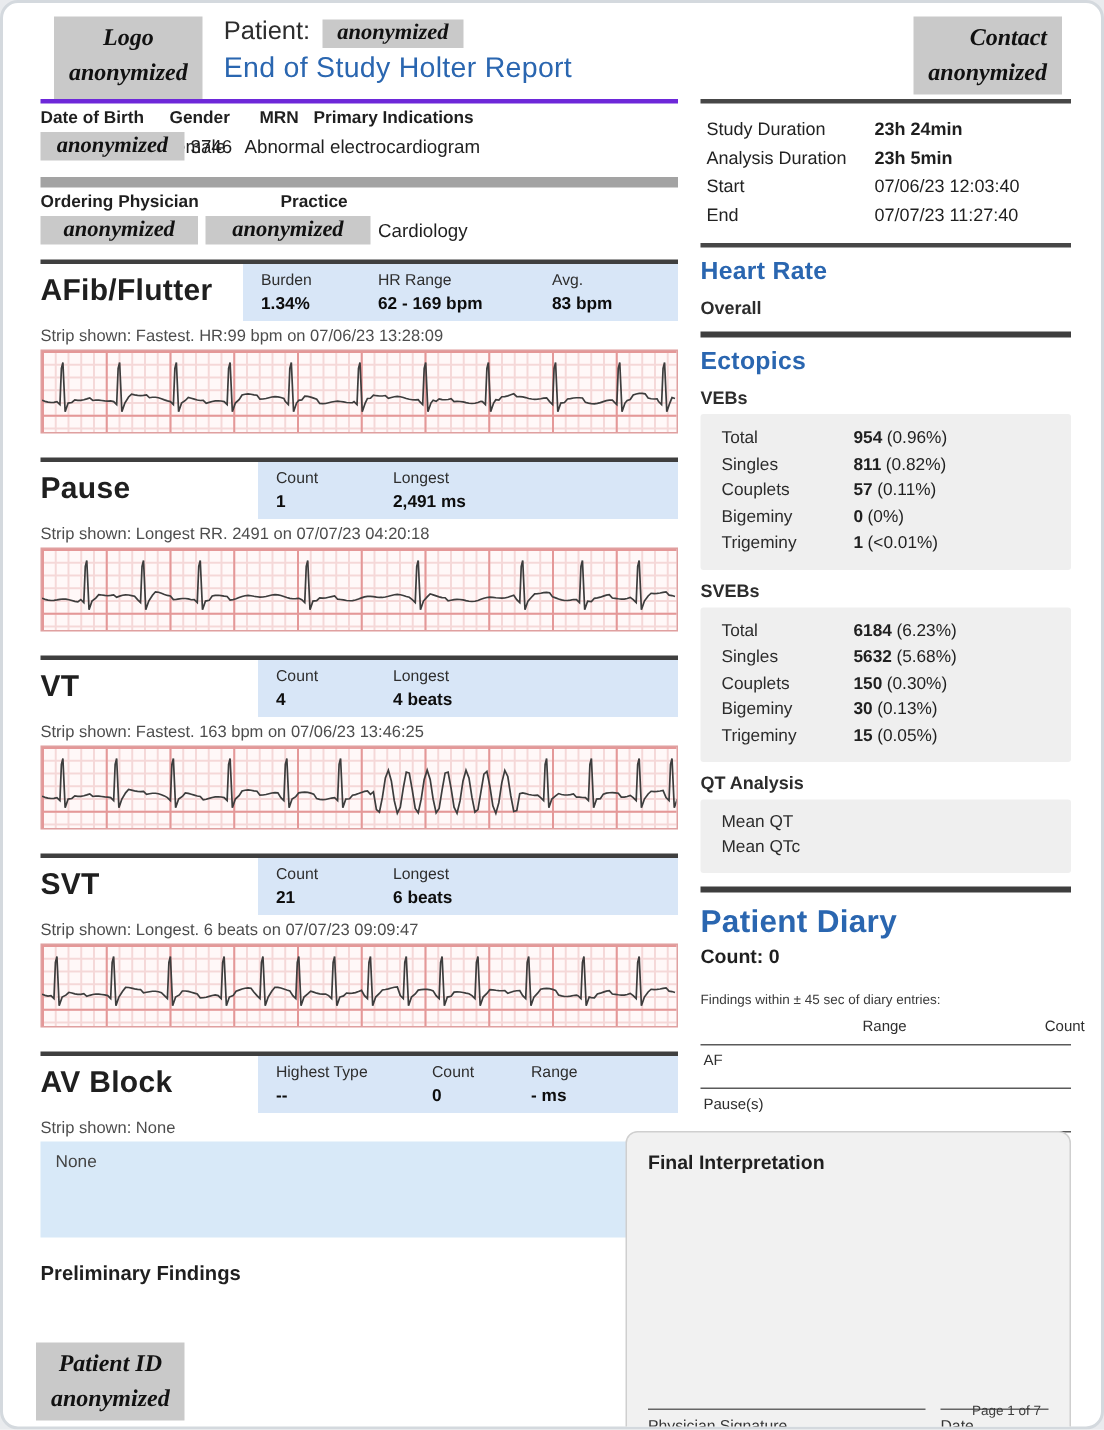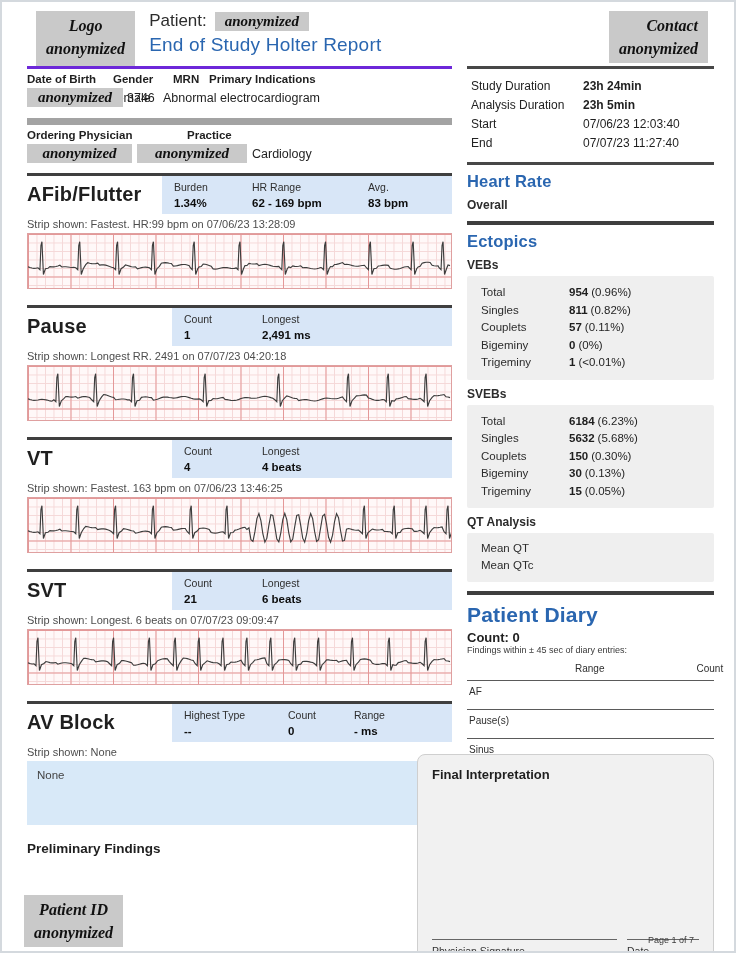--- a/index.html
+++ b/index.html
@@ -1,20 +1,20 @@
 <!DOCTYPE html>
 <html><head>
 <meta charset="utf-8">
 <style>
   * { margin:0; padding:0; box-sizing:border-box; }
   html,body { width:736px; height:953px; background:#e9ebee; }
   body { font-family:"Liberation Sans", sans-serif; color:#1f1f1f; }
   .page {
     position:relative; width:736px; height:953px; background:#ffffff;
-    border:2px solid #d4d9de; border-radius:0; overflow:hidden;
+    border:2px solid #d4d9de; border-radius:12px; overflow:hidden;
   }
   
   .anon {
     background:#c9c9c9; color:#111;
     font-family:"Liberation Serif", serif; font-style:italic; font-weight:bold;
   }
   .anon-block { display:inline-block; text-align:center; font-size:16px; line-height:1.45; padding:3px 10px; }
   .anon-inline { display:inline-block; font-size:15px; padding:1px 10px; position:relative; z-index:2; }
   
   .header { position:relative; height:64px; padding:9px 24px 0 34px; display:flex; }
@@ -75,21 +75,21 @@
   .hr-label { font-size:12px; color:#333; }
   .hr-value { font-size:13px; font-weight:bold; margin-top:4px; }
   .hr-time { font-size:11px; color:#555; margin-top:5px; min-height:13px; }
   .sep { height:4px; background:#3e3e3e; margin-top:9px; }
   .list-box { padding:8px 10px 8px 14px; }
   .l-row { display:flex; font-size:11.5px; line-height:17.5px; }
   .l-row .l-label { width:88px; color:#2c2c2c; }
   .l-row .l-count { font-weight:bold; margin-right:3px; }
   .qt-box { padding:7px 14px 8px 14px; font-size:11.5px; line-height:17px; color:#2c2c2c; }
   .diary-count { font-size:13px; font-weight:bold; margin-top:3px; }
-  .diary-note { font-size:9px; color:#3a3a3a; margin-top:0; }
+  .diary-note { font-size:9px; color:#3a3a3a; margin-top:16px; }
   .diary-table { margin-top:8px; }
   .diary-head { display:flex; font-size:10px; color:#2f2f2f; padding-bottom:6px; }
   .dh-range { margin-left:108px; }
   .dh-count { margin-left:92px; }
   .diary-row { border-top:1px solid #5a5a5a; font-size:10px; color:#2f2f2f; padding:5px 0 12px 2px; }
   .diary-row:last-child { border-bottom:1px solid #5a5a5a; }
   
   .final-box {
     position:absolute; left:415px; top:752px; width:297px; height:216px;
     background:#f1f1f1; border:1px solid #cfcfcf; border-radius:8px; padding:12px 14px;

